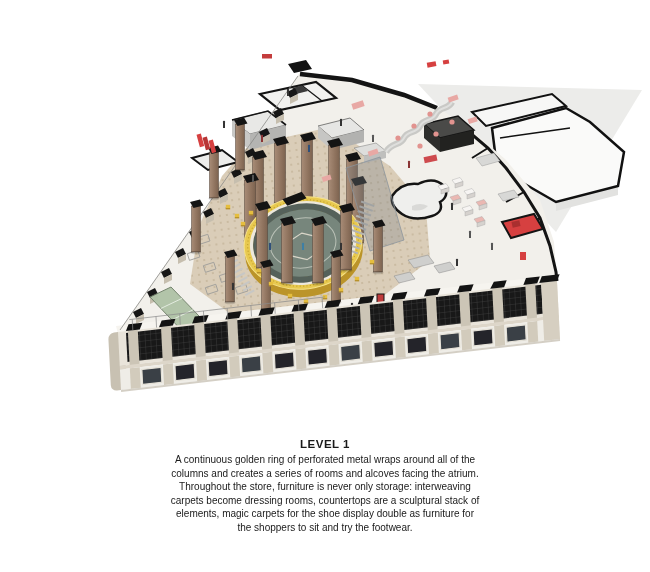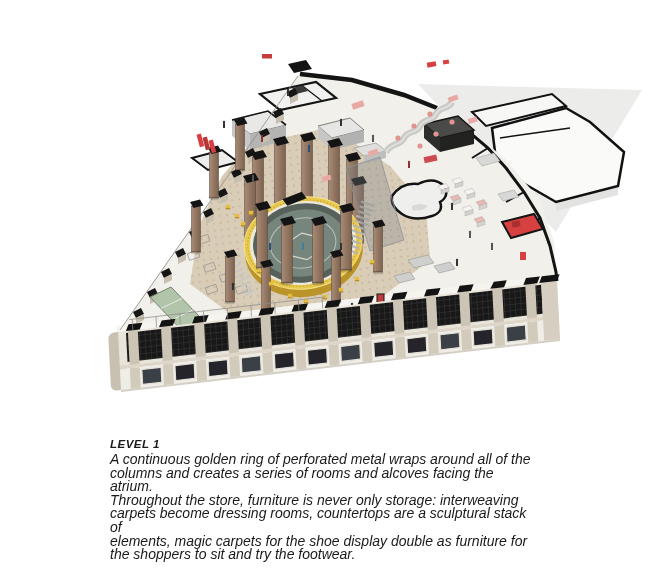--- a/index.html
+++ b/index.html
@@ -1,22 +1,22 @@
 <!DOCTYPE html>
 <html><head>
 <meta charset="utf-8">
 <style>
   html,body{margin:0;padding:0;background:#FFFFFF;width:650px;height:572px;overflow:hidden;
     font-family:"Liberation Sans",sans-serif;}
   .page{width:650px;height:572px;position:relative;background:#fff;}
   .figure-wrap{width:650px;height:432px;position:relative;}
   svg{display:block;}
-  .caption{width:430px;margin:6px auto 8px;color:#1A1A1A;font-style:italic;}
+  .caption{width:430px;margin:6px auto 8px;text-align:center;color:#1A1A1A;}
   .caption-title{font-size:11.5px;font-weight:700;letter-spacing:.5px;margin:0 0 3px 0;}
-  .caption-body{font-size:14px;line-height:13.6px;white-space:pre-line;margin:0;}
+  .caption-body{font-size:10px;line-height:13.6px;white-space:pre-line;margin:0;}
 </style>
 </head>
 <body>
 
 <div class="page">
   <div class="figure-wrap">
   <svg width="650" height="432" viewBox="0 0 650 432">
     <defs>
       <linearGradient id="brickG" x1="0" y1="0" x2="1" y2="0">
         <stop offset="0" stop-color="#A88C77"></stop>

